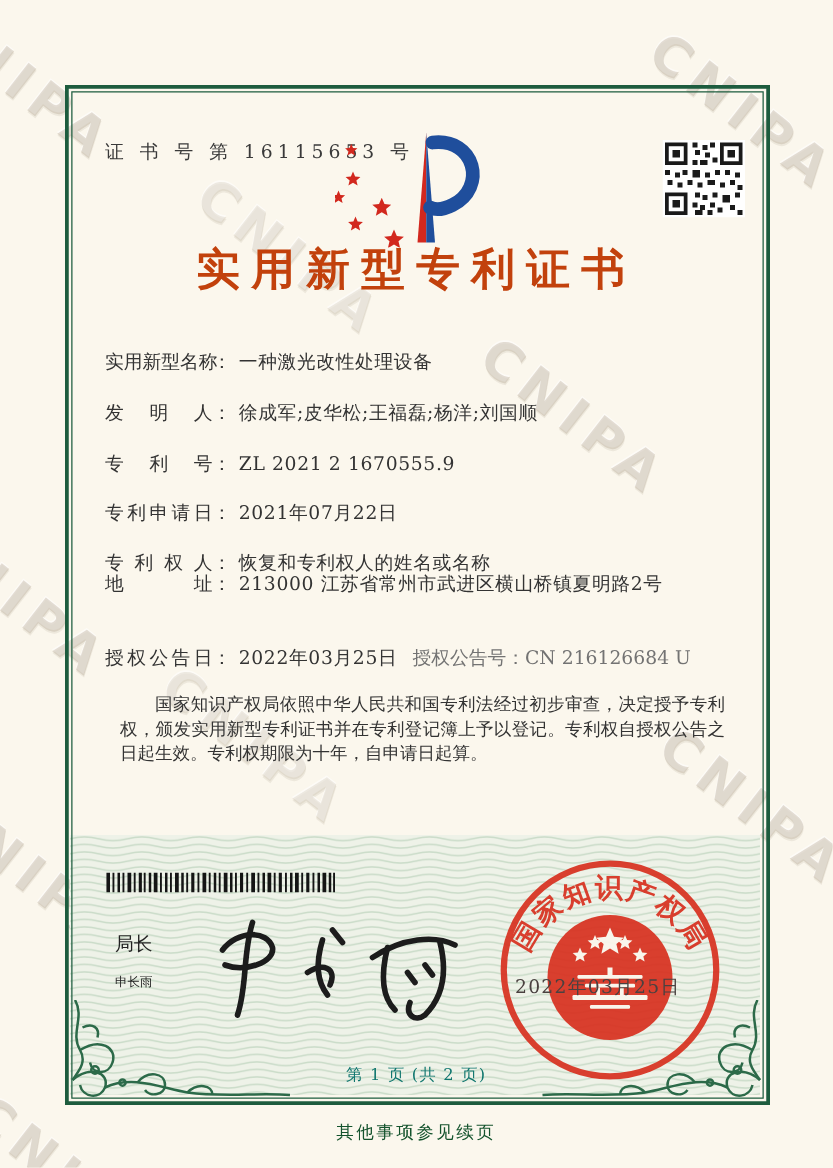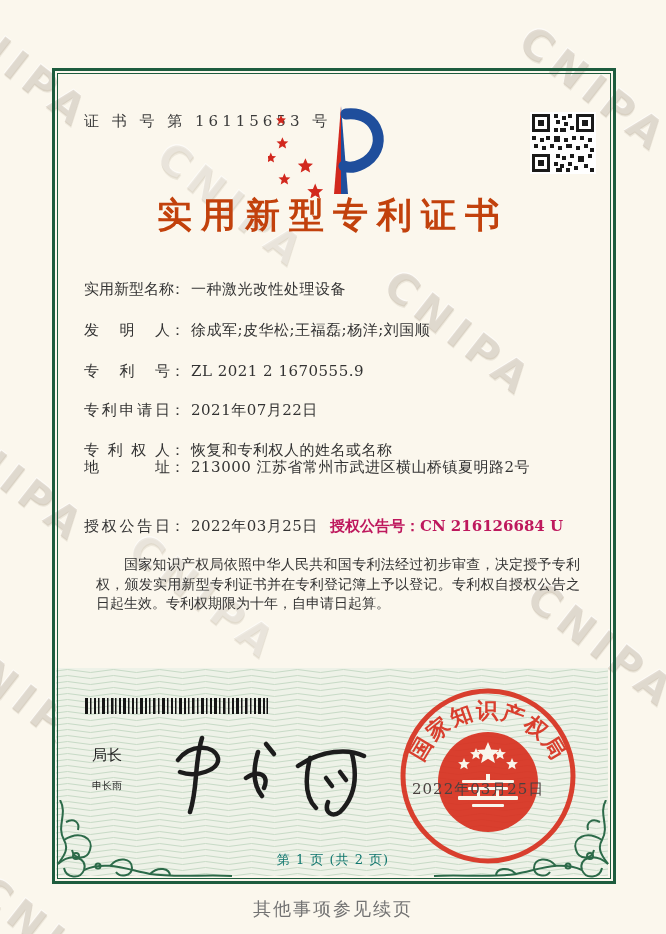--- a/index.html
+++ b/index.html
@@ -42,35 +42,35 @@
     text-align:center;font-size:35px;font-weight:600;
     letter-spacing:9px;color:#c2410c;
   }
   .fieldrow{position:absolute;left:84px;z-index:3;font-size:15px;color:#333;white-space:nowrap;}
   .fieldrow .lbl{
     display:inline-block;width:86px;text-align:justify;text-align-last:justify;
     vertical-align:top;
   }
   .fieldrow .colon{margin-right:6px;}
   .fieldrow .val{letter-spacing:0.5px;}
-  .fieldrow2{position:absolute;left:330px;z-index:3;font-size:15px;color:#be185d;white-space:nowrap;font-weight:bold;}
+  .fieldrow2{position:absolute;left:330px;z-index:3;font-size:15px;color:#737373;white-space:nowrap;}
   .paras{
     position:absolute;left:84px;top:543px;width:508px;z-index:3;
     font-size:14px;line-height:19.5px;text-align:justify;color:#333;
   }
   .paras p{margin:12px;text-indent:2em;}
   .sig-title{position:absolute;left:92px;top:746px;font-size:15px;z-index:4;color:#222;}
   .sig-name{position:absolute;left:92px;top:779px;font-size:10px;z-index:4;color:#222;}
   .page-ind{
     position:absolute;left:0;right:0;top:851px;text-align:center;
     font-size:13px;color:#0f766e;z-index:4;letter-spacing:1px;
   }
   .foot-note{
     position:absolute;left:0;right:0;top:897px;text-align:center;
-    font-size:18px;color:#737373;z-index:3;letter-spacing:2px;
+    font-size:14px;color:#14532d;z-index:3;letter-spacing:2px;
   }
   .seal-date{
     position:absolute;left:412px;top:780px;z-index:6;
     font-size:15px;letter-spacing:1px;color:#4a4140;white-space:nowrap;
   }
   svg{display:block;}
 </style>
 </head>
 <body>
 

